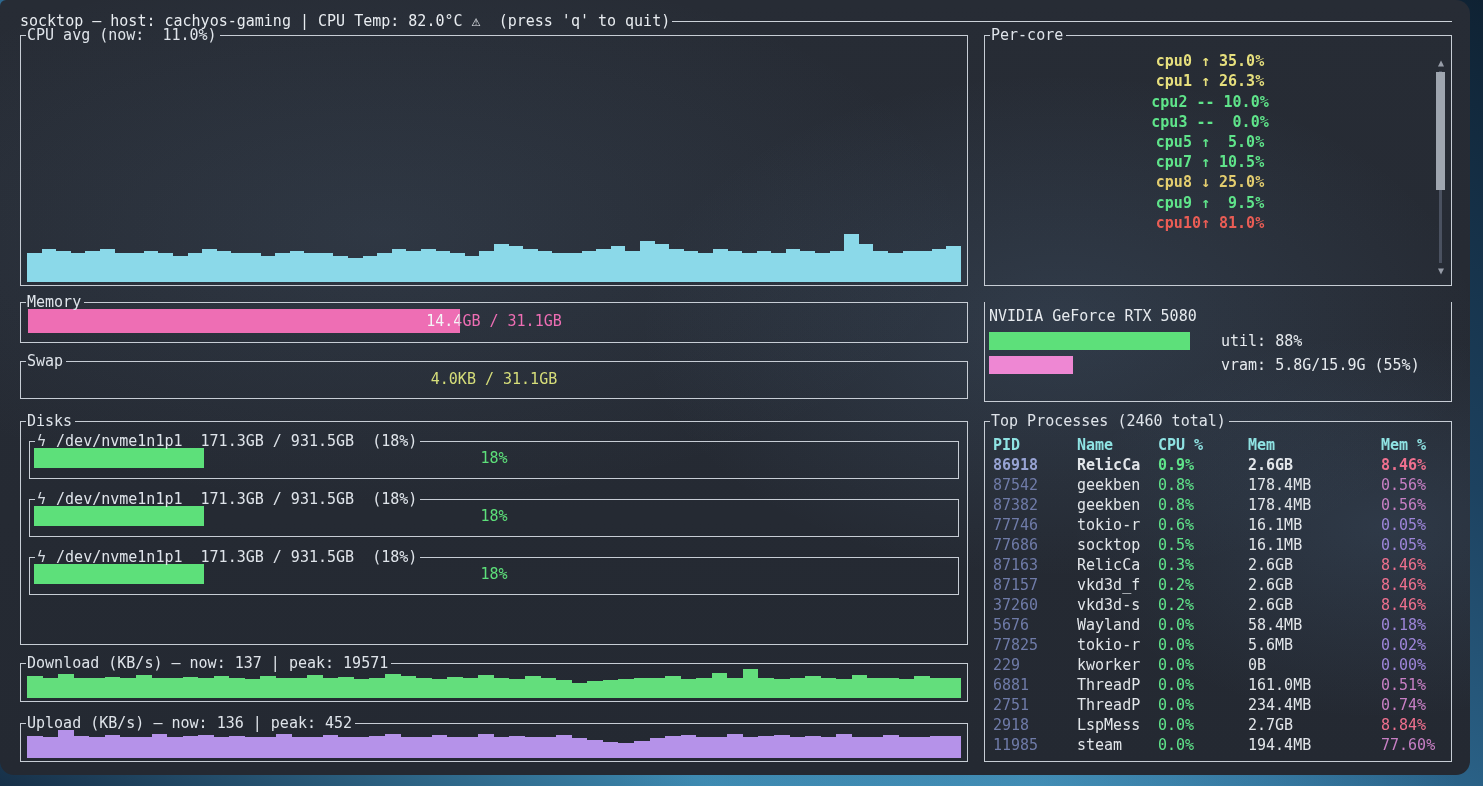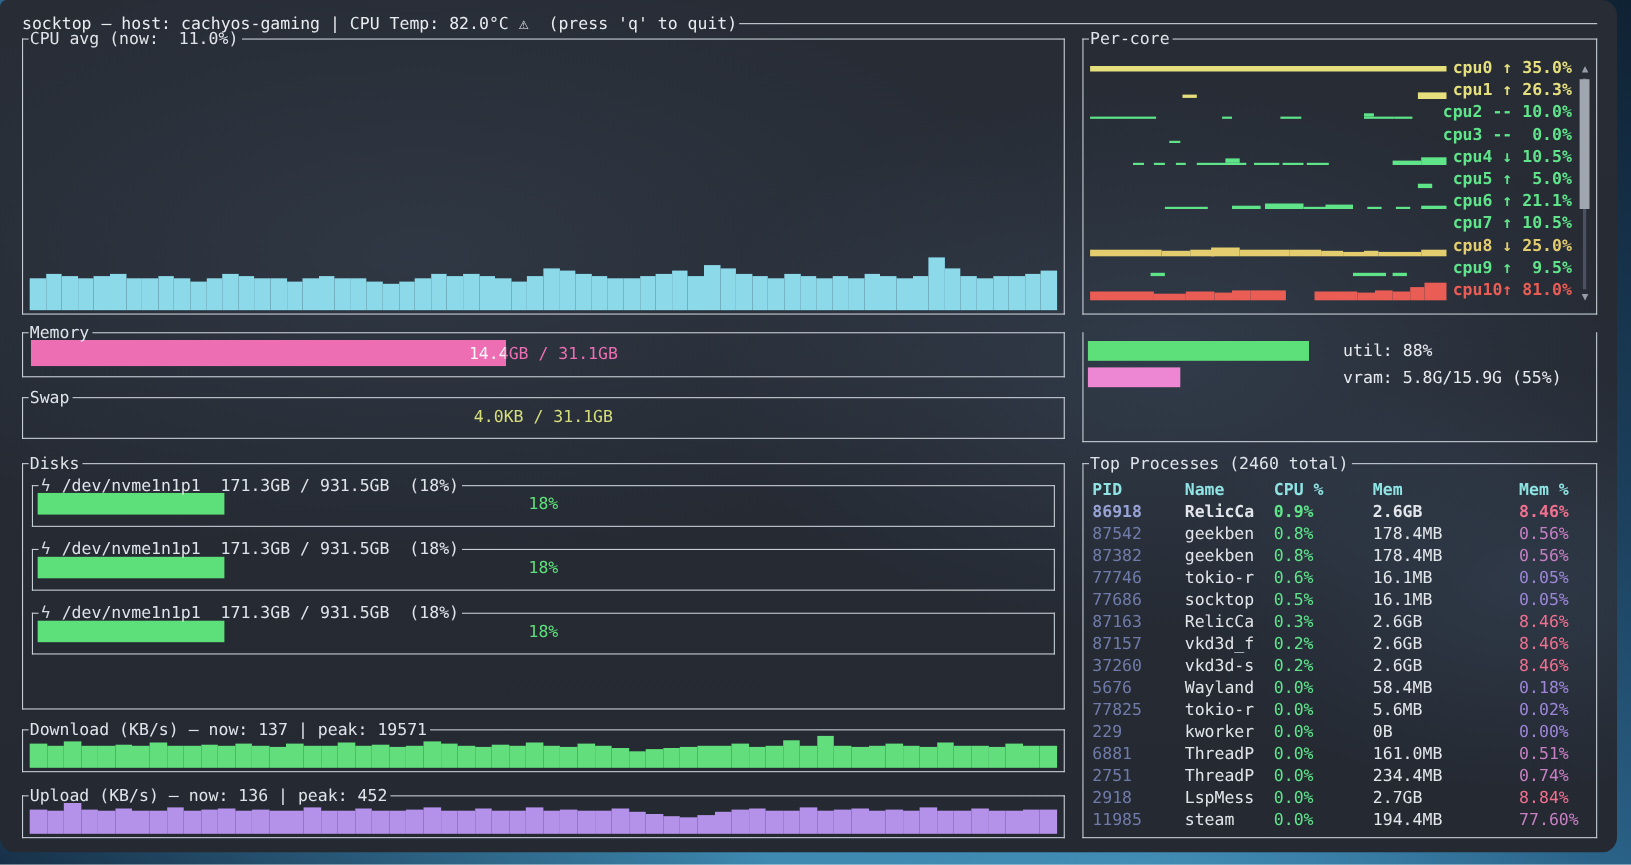--- a/index.html
+++ b/index.html
@@ -42,21 +42,21 @@
   .glabel { position:absolute; inset:0; text-align:center; white-space:pre; }
   .mem-fill { background:#ee6eb4; }
   .mem-label-under { color:#ee6eb4; }
   .mem-label-over  { color:#f4f6f8; }
   .swap-label { color:#d6de7a; }
   .disk-fill { background:#5de07a; }
   .disk-label { color:#5de07a; }
 
   
   #percore-rows { position:absolute; left:6px; right:22px; top:16px; bottom:4px; }
-  .core-row { position:relative; height:20.2px; display:flex; align-items:center; }
+  .core-row { position:relative; height:20.2px; display:flex; align-items:center;flex-direction:column; }
   .core-spark { position:relative; flex:1; height:100%; margin-right:6px; }
   .seg { position:absolute; }
   .core-label { white-space:pre; font-weight:bold; }
 
   .sb { position:absolute; right:4px; top:22px; bottom:8px; width:12px; color:#979da8; font-size:10px; text-align:center; }
   .sb-up { position:absolute; top:0; left:0; right:0; line-height:12px; }
   .sb-down { position:absolute; bottom:0; left:0; right:0; line-height:12px; }
   .sb-track { position:absolute; left:4px; top:14px; bottom:14px; width:3px; background:#4a5160; }
   .sb-thumb { position:absolute; left:1px; top:15px; width:9px; height:118px; background:#9fa6b0; }
 
@@ -198,51 +198,23 @@
             <span class="core-label" style="color: rgb(95, 228, 138);">cpu2 -- 10.0%</span>
           </div>
           <div class="core-row">
             <div class="core-spark">
               <div class="seg" style="left: 23%; width: 3%; bottom: 2px; height: 2px; background: rgb(95, 228, 138);"></div>
             </div>
             <span class="core-label" style="color: rgb(95, 228, 138);">cpu3 --  0.0%</span>
           </div>
           <div class="core-row">
             <div class="core-spark">
-              <div class="seg" style="left: 12%; width: 3%; bottom: 2px; height: 2px; background: rgb(95, 228, 138);"></div>
-              <div class="seg" style="left: 18%; width: 3%; bottom: 2px; height: 2px; background: rgb(95, 228, 138);"></div>
-              <div class="seg" style="left: 24%; width: 3%; bottom: 2px; height: 2px; background: rgb(95, 228, 138);"></div>
-              <div class="seg" style="left: 30%; width: 14%; bottom: 2px; height: 2px; background: rgb(95, 228, 138);"></div>
-              <div class="seg" style="left: 38%; width: 4%; bottom: 4px; height: 4px; background: rgb(95, 228, 138);"></div>
-              <div class="seg" style="left: 46%; width: 7%; bottom: 2px; height: 2px; background: rgb(95, 228, 138);"></div>
-              <div class="seg" style="left: 54%; width: 6%; bottom: 2px; height: 2px; background: rgb(95, 228, 138);"></div>
-              <div class="seg" style="left: 61%; width: 6%; bottom: 2px; height: 2px; background: rgb(95, 228, 138);"></div>
-              <div class="seg" style="left: 85%; width: 8%; bottom: 2px; height: 4px; background: rgb(95, 228, 138);"></div>
-              <div class="seg" style="left: 93%; width: 7%; bottom: 2px; height: 7px; background: rgb(95, 228, 138);"></div>
-            </div>
-            <span class="core-label" style="color: rgb(95, 228, 138);">cpu4 ↓ 10.5%</span>
-          </div>
-          <div class="core-row">
-            <div class="core-spark">
               <div class="seg" style="left: 92%; width: 4%; bottom: 1px; height: 4px; background: rgb(95, 228, 138);"></div>
             </div>
             <span class="core-label" style="color: rgb(95, 228, 138);">cpu5 ↑  5.0%</span>
-          </div>
-          <div class="core-row">
-            <div class="core-spark">
-              <div class="seg" style="left: 21%; width: 12%; bottom: 2px; height: 2px; background: rgb(95, 228, 138);"></div>
-              <div class="seg" style="left: 40%; width: 8%; bottom: 2px; height: 3px; background: rgb(95, 228, 138);"></div>
-              <div class="seg" style="left: 49%; width: 11%; bottom: 2px; height: 5px; background: rgb(95, 228, 138);"></div>
-              <div class="seg" style="left: 60%; width: 7%; bottom: 2px; height: 2px; background: rgb(95, 228, 138);"></div>
-              <div class="seg" style="left: 66%; width: 8%; bottom: 2px; height: 4px; background: rgb(95, 228, 138);"></div>
-              <div class="seg" style="left: 78%; width: 4%; bottom: 2px; height: 2px; background: rgb(95, 228, 138);"></div>
-              <div class="seg" style="left: 86%; width: 4%; bottom: 2px; height: 2px; background: rgb(95, 228, 138);"></div>
-              <div class="seg" style="left: 93%; width: 7%; bottom: 2px; height: 3px; background: rgb(95, 228, 138);"></div>
-            </div>
-            <span class="core-label" style="color: rgb(95, 228, 138);">cpu6 ↑ 21.1%</span>
           </div>
           <div class="core-row">
             <div class="core-spark"></div>
             <span class="core-label" style="color: rgb(95, 228, 138);">cpu7 ↑ 10.5%</span>
           </div>
           <div class="core-row">
             <div class="core-spark">
               <div class="seg" style="left: 0%; width: 20%; bottom: 0px; height: 6px; background: rgb(227, 205, 111);"></div>
               <div class="seg" style="left: 20%; width: 8%; bottom: 0px; height: 5px; background: rgb(227, 205, 111);"></div>
               <div class="seg" style="left: 28%; width: 7%; bottom: 0px; height: 6px; background: rgb(227, 205, 111);"></div>
@@ -297,20 +269,21 @@
         </div>
       <div class="gauge" style="position:absolute; left:7px; right:7px; top:7px; height:24px; line-height:24px;">
         <div class="gfill mem-fill" style="width: 46.3%;"></div>
         <div class="glabel mem-label-under">14.4GB / 31.1GB</div>
         <div class="glabel mem-label-over" style="clip-path: inset(0px 53.7% 0px 0px);">14.4GB / 31.1GB</div>
       </div>
     </div>
 
     <div class="panel" style="left:984px; top:302px; width:468px; height:100px;">
       <div class="gpu-body">
+        <div class="gpu-name">NVIDIA GeForce RTX 5080</div>
         <div class="gpu-row">
           <div class="gbar">
               <div class="gfill util-fill" style="width: 88%;"></div>
             </div>
           <span class="lbl">util: 88%</span>
         </div>
         <div class="gpu-row">
           <div class="gbar">
               <div class="gfill vram-fill" style="width: 37%;"></div>
             </div>

